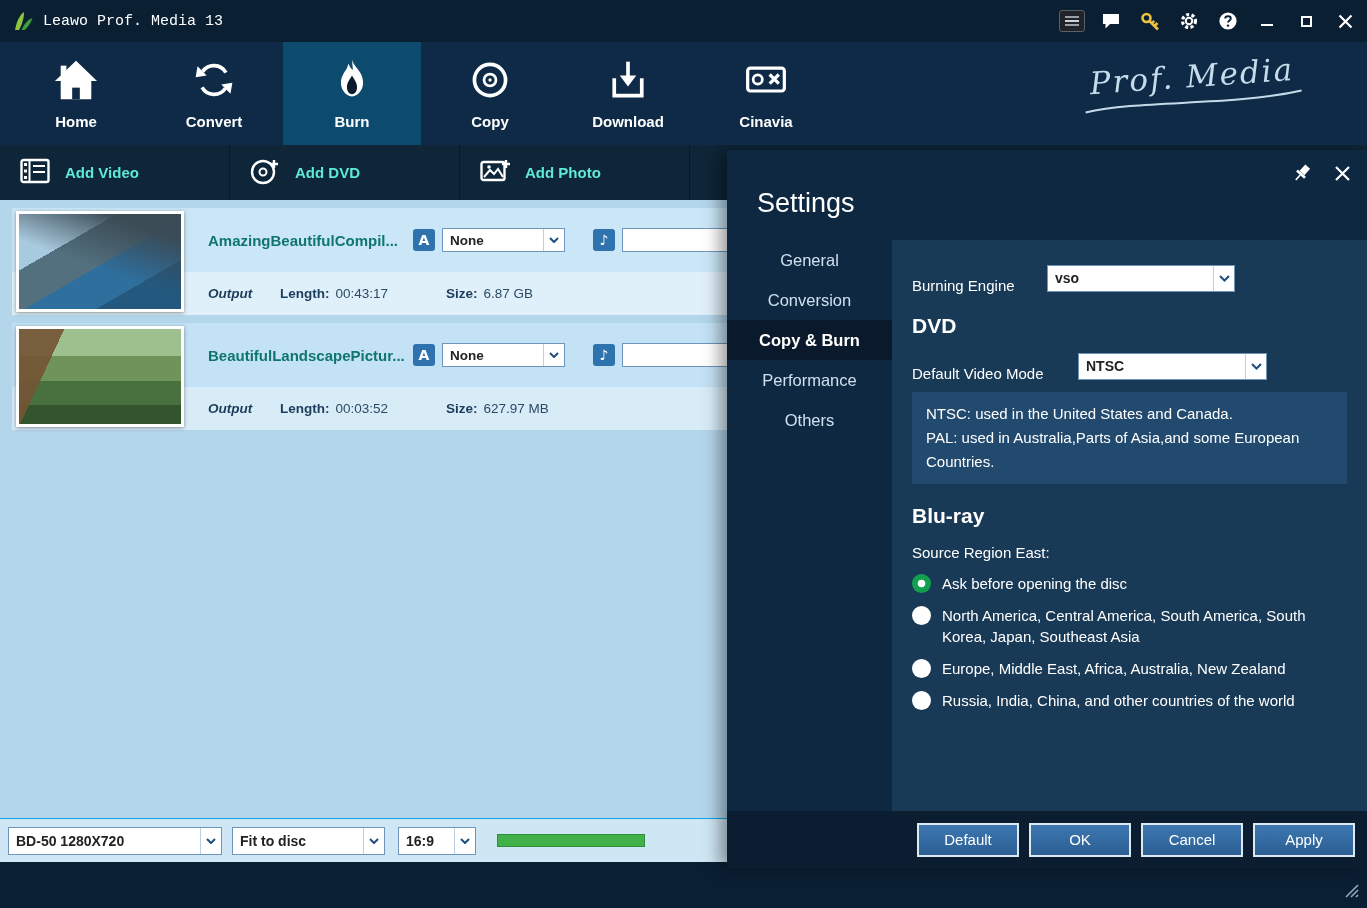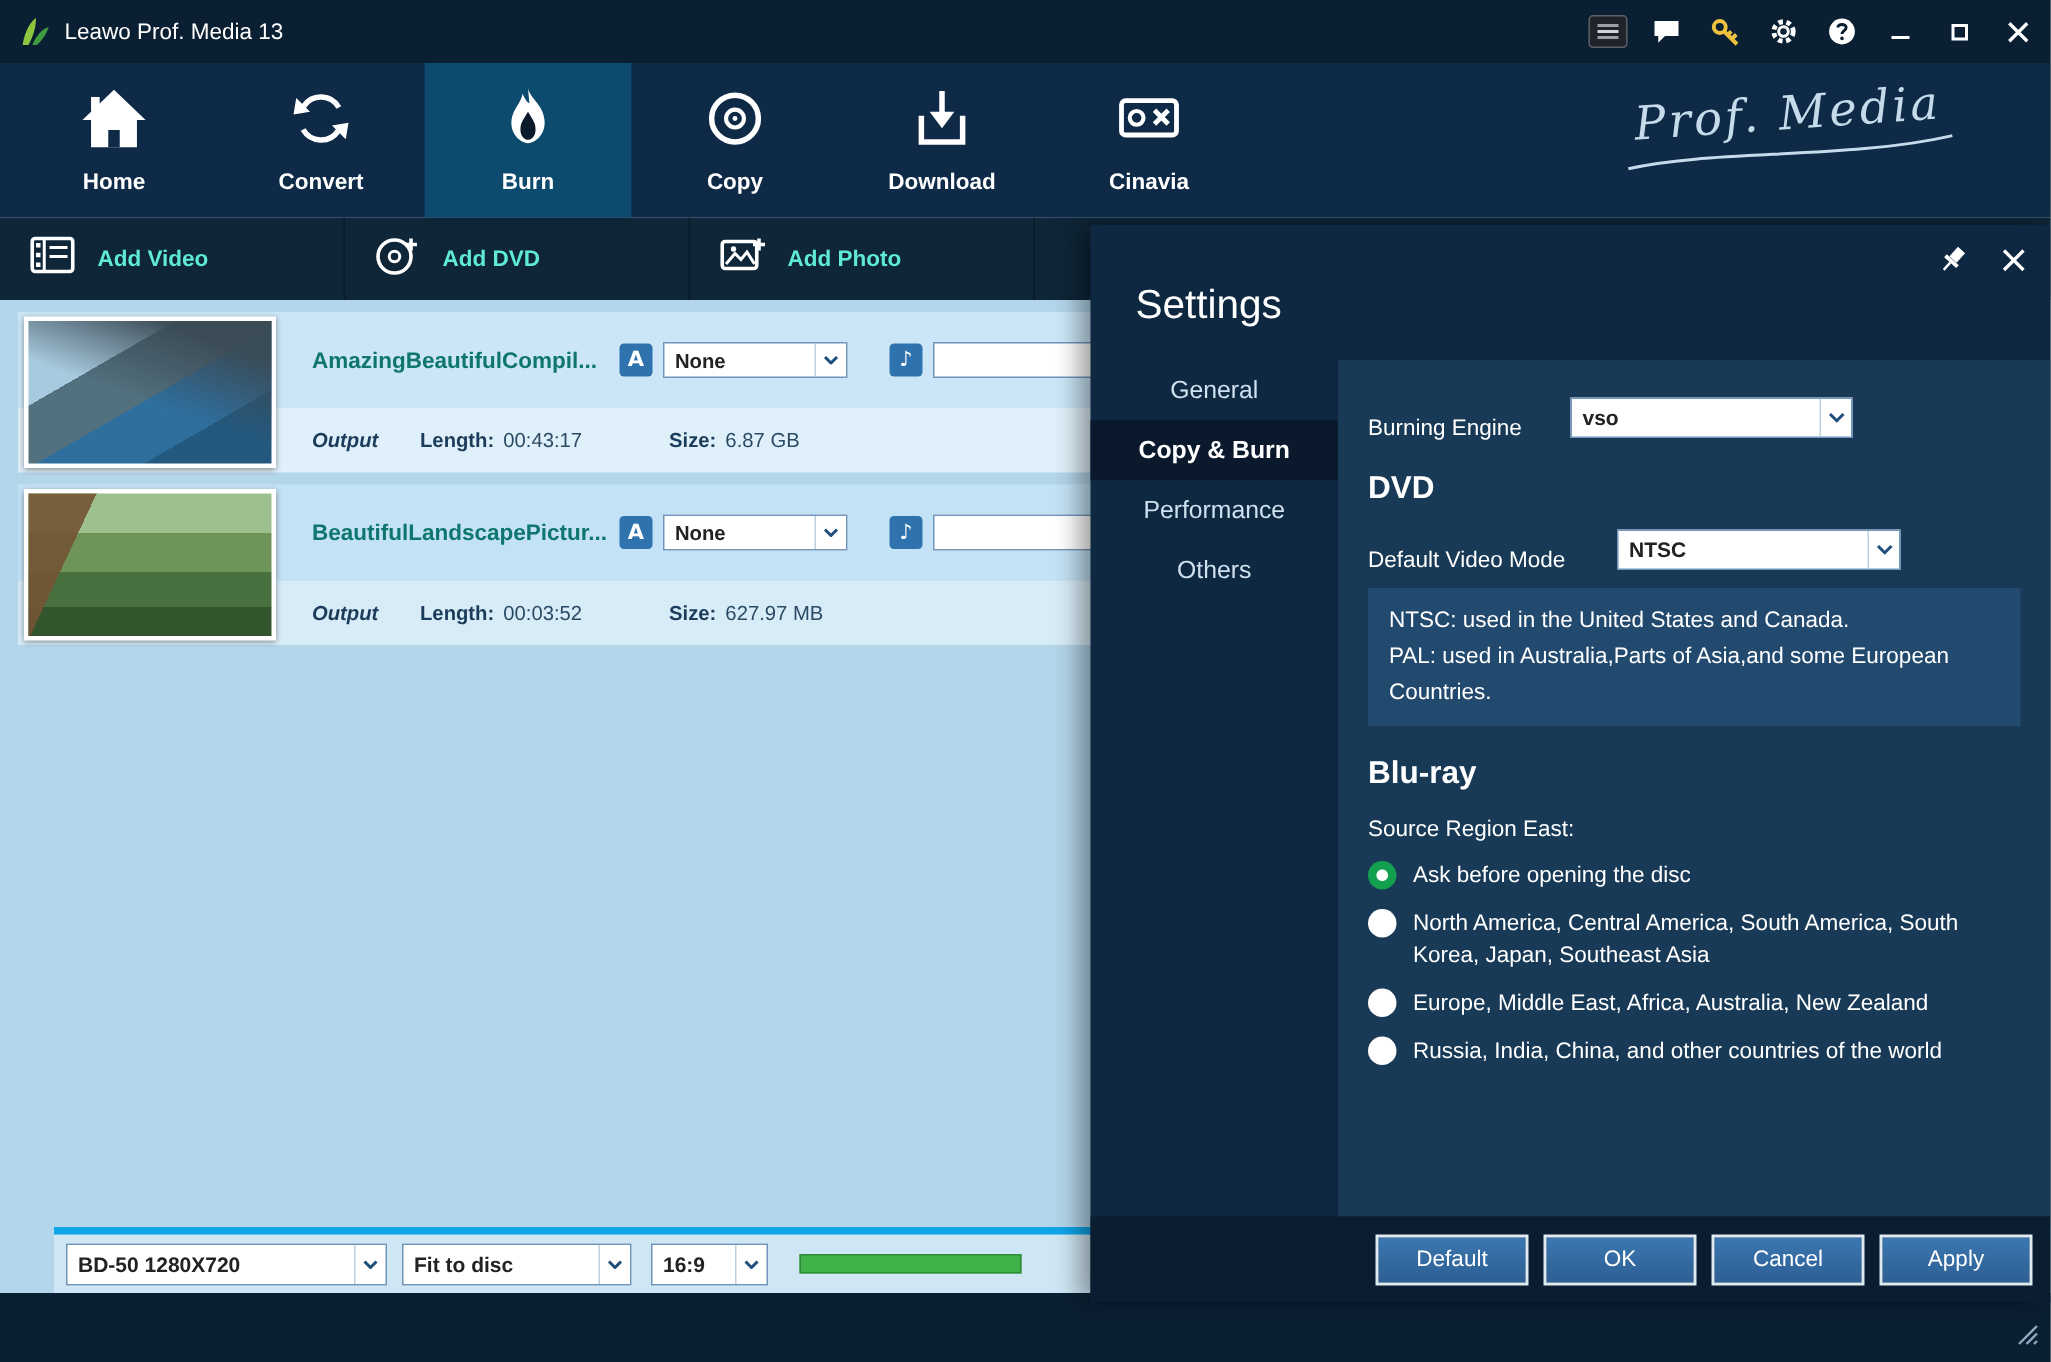--- a/index.html
+++ b/index.html
@@ -2,21 +2,21 @@
 <html><head>
 <meta charset="utf-8">
 <style>
   * { margin:0; padding:0; box-sizing:border-box; }
   html,body { background:#1a1a1a; }
   .app{ position:relative; width:1367px; height:908px; overflow:hidden;
         font-family:"Liberation Sans",sans-serif; background:#b4d6ea; }
 
   
   .titlebar{ position:absolute; left:0; top:0; width:100%; height:42px; background:#0b1f33;
-             display:flex; align-items:center; z-index:10;}
+             display:flex; align-items:center; z-index:10;font-family:Liberation Mono, monospace;}
   .tb-logo{ margin-left:12px; display:flex; }
   .tb-title{ color:#fff; font-size:15px; margin-left:9px; }
   .tb-right{ position:absolute; right:6px; top:0; height:42px; display:flex; align-items:center; gap:7px;}
   .tb-ic{ width:32px; height:30px; display:flex; align-items:center; justify-content:center; cursor:pointer;}
   .amd-badge{ width:26px; height:22px; background:#20242a; border:1px solid #5a6068; border-radius:3px;
               display:flex; align-items:center; justify-content:center;}
   .amd-badge i{ display:block; width:14px; height:2px; background:#cfd4da; box-shadow:0 4px 0 #9aa0a8, 0 -4px 0 #9aa0a8;}
   .min-glyph{ width:12px; height:2px; background:#fff; margin-top:8px;}
   .max-glyph{ width:11px; height:11px; border:2px solid #fff;}
 
@@ -69,21 +69,21 @@
   .dd-sub{ width:123px; }
   .dd-aud{ width:130px; margin-left:0;}
   .gap28{ width:28px;}
   .lbl-output{ font-style:italic; font-weight:bold; font-size:13.5px; color:#1b3c5a; width:60px;}
   .meta-lbl{ font-weight:bold; font-size:13.5px; color:#1b3c5a;}
   .meta-val{ font-size:13.5px; color:#2a4a66; margin-left:6px;}
   .ml12{ margin-left:12px;} .ml58{ margin-left:58px;}
 
   
   .bbar{ position:absolute; left:0; right:0; bottom:0; height:44px; background:#cfe6f4;
-         border-top:5px solid #0ea5e9; display:flex; align-items:center; padding-left:8px;margin-left:36px;}
+         border-top:1px solid #0ea5e9; display:flex; align-items:center; padding-left:8px;}
   .dd-b{ height:28px; font-size:14px;}
   .dd-disc{ width:214px;} .dd-fit{ width:153px; margin-left:10px;} .dd-ar{ width:78px; margin-left:13px;}
   .progress{ width:148px; height:13px; background:#41b14a; margin-left:21px; border:1px solid #2f8c39;}
 
   
   .spanel{ position:absolute; left:727px; top:150px; width:640px; height:718px; background:#0d2840;
            z-index:7; display:flex; flex-direction:column; box-shadow:-7px 0 16px rgba(0,0,0,.4);}
   .sp-header{ height:90px; position:relative; flex:none;}
   .sp-title{ position:absolute; left:30px; top:38px; color:#fff; font-size:27px;}
   .sp-pin{ position:absolute; right:52px; top:10px; cursor:pointer; width:26px; height:26px;
@@ -398,20 +398,21 @@
       </span>
       <span class="sp-close">
         <svg width="17" height="17" viewBox="0 0 17 17">
             <path d="M2 2 L15 15 M15 2 L2 15" stroke="#fff" stroke-width="2.2"></path>
           </svg>
       </span>
     </div>
     <div class="sp-body">
       <div class="sp-nav">
         <div class="sp-nav-item">General</div>
+        <div class="sp-nav-item">Conversion</div>
         <div class="sp-nav-item active">Copy &amp; Burn</div>
         <div class="sp-nav-item">Performance</div>
         <div class="sp-nav-item">Others</div>
       </div>
       <div class="sp-content">
         <div class="form-row">
           <span class="f-label w-be">Burning Engine</span>
           <div class="dd dd-set dd-engine">
             <span class="dd-val">vso</span>
             <span class="dd-arrow">

